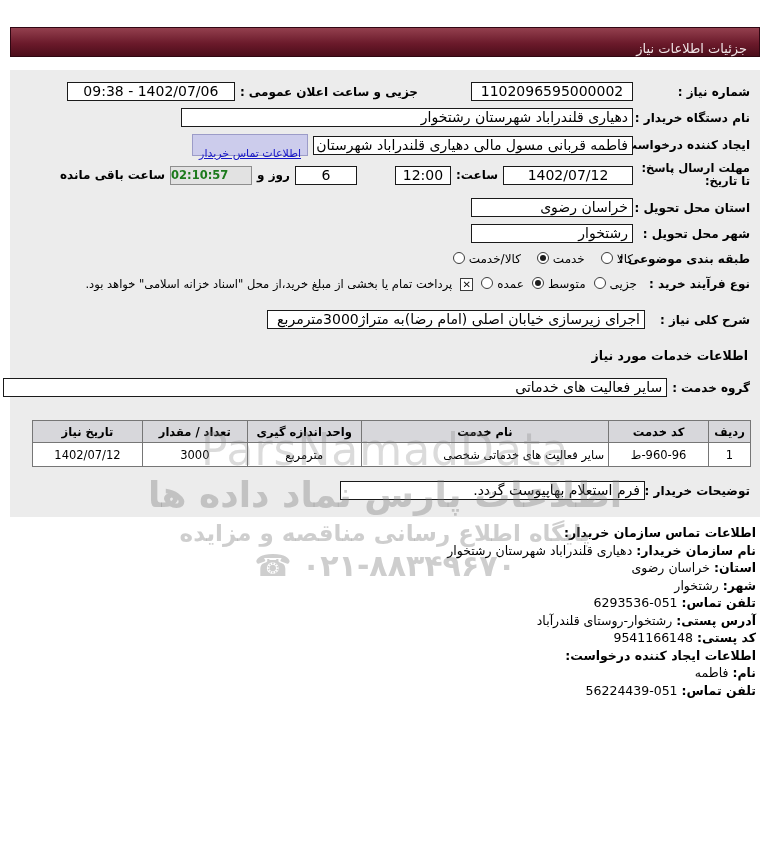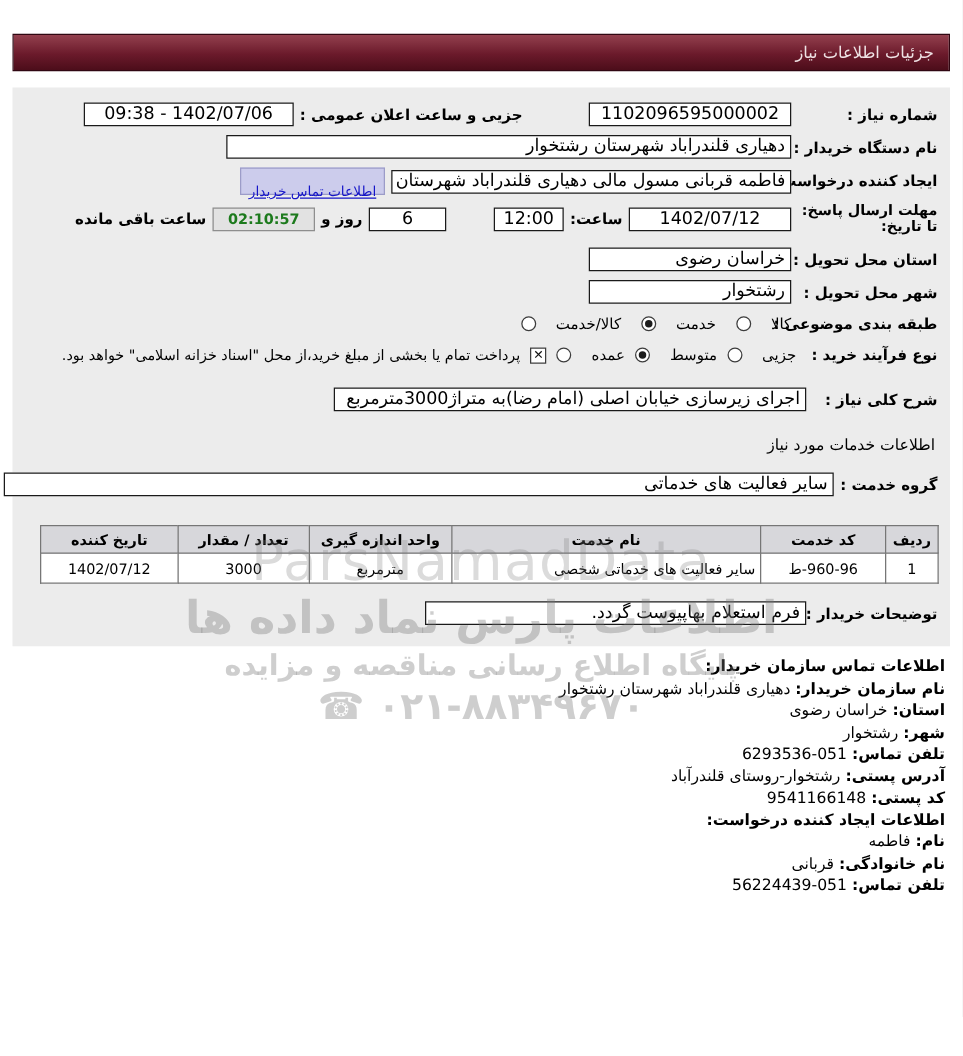--- a/index.html
+++ b/index.html
@@ -4,46 +4,46 @@
 <style>
   *{box-sizing:border-box;margin:0;padding:0}
   html,body{width:770px;height:845px}
   body{
     font-family:"DejaVu Sans","Liberation Sans",sans-serif;
     background:#ffffff;direction:rtl;position:relative;overflow:hidden;color:#000;
   }
   .titlebar{
     position:absolute;top:27px;right:10px;left:10px;height:30px;
     background:linear-gradient(180deg,#93404e 0%,#6b1a2b 55%,#4c0d1a 100%);
-    border:1px solid #300712;display:flex;align-items:center;padding:0 12px;
+    border:1px solid #300712;display:flex;align-items:flex-end;padding:0 12px;
     color:#efe3e5;font-size:13px;
   }
   .panel{position:absolute;top:70px;right:10px;left:10px;height:447px;background:#ececec}
   .row{position:absolute;right:10px;left:6px;display:flex;align-items:center;gap:5px;font-size:12px}
   .lbl{font-weight:bold;white-space:nowrap}
   .w112{width:112px;flex:none}
   .w100{width:100px;flex:none}
   .box{background:#fff;border:1px solid #1a1a1a;height:19px;line-height:17px;padding:0 4px;
        font-size:14px;overflow:hidden;white-space:nowrap;flex:none}
   .center{text-align:center}
   .ltr{direction:ltr}
   .sp{flex:none}
   .linkbox{background:#ccccec;border:1px solid #9c9cc8;color:#1414c8;text-decoration:underline;
        font-size:11px;height:19px;line-height:17px;padding:10px 6px;text-align:center;flex:none;cursor:pointer}
   .countdown{background:#e2e2e2;border:1px solid #8e8e8e;color:#1c7a1c;font-weight:bold;width:82px;
-       height:19px;line-height:17px;text-align:center;direction:ltr;flex:none;font-size:11.5px}
-  .opt{display:flex;align-items:center;gap:16px;flex:none}
+       height:19px;line-height:17px;direction:ltr;flex:none;font-size:11.5px}
+  .opt{display:flex;gap:4px;flex:none}
   .radio{width:12px;height:12px;border:1px solid #3c3c3c;border-radius:50%;background:#fff;flex:none;position:relative}
   .radio.checked::after{content:"";position:absolute;inset:2px;border-radius:50%;background:#1c1c1c}
   .chk{width:13px;height:13px;border:1px solid #3c3c3c;background:#fff;flex:none;position:relative}
   .chk.checked::after{content:"✕";position:absolute;inset:0;font-size:10px;line-height:12px;
        text-align:center;font-weight:bold;color:#111}
   .two-line{white-space:normal;line-height:13px;font-size:11.5px;width:112px;flex:none;font-weight:bold}
   .small{font-size:11.5px}
-  .section-head{position:absolute;right:12px;font-size:12.5px;font-weight:normal}
+  .section-head{position:absolute;right:12px;font-size:12.5px;font-weight:bold}
   table.svc{position:absolute;top:350px;right:9px;width:719px;border-collapse:collapse;font-size:11.5px}
   .svc th{background:#d7d7db;border:1px solid #767676;font-weight:bold;height:22px;padding:1px 2px}
   .svc td{background:#fff;border:1px solid #767676;height:24px;padding:1px 4px;text-align:center}
   .svc td.name{text-align:right}
   .contact{position:absolute;top:524px;right:14px;font-size:12.5px;line-height:17.5px}
   .cline .cl{font-weight:bold;margin-inline-end:4px}
   .chead{font-weight:bold}
   .wm{position:absolute;top:428px;left:0;right:0;text-align:center;pointer-events:none;z-index:30}
   .wm-latin{font-size:44px;color:rgba(125,125,125,0.28);letter-spacing:1px;direction:ltr;line-height:44px}
   .wm-fa1{font-size:36px;font-weight:bold;color:rgba(120,120,120,0.36);line-height:46px}
@@ -155,21 +155,21 @@
         <col style="width:105px">
         <col style="width:110px">
     </colgroup>
     <thead>
       <tr>
         <th>ردیف</th>
         <th>کد خدمت</th>
         <th>نام خدمت</th>
         <th>واحد اندازه گیری</th>
         <th>تعداد / مقدار</th>
-        <th>تاریخ کننده</th>
+        <th>تاریخ نیاز</th>
       </tr>
     </thead>
     <tbody>
       <tr>
         <td>1</td>
         <td>960-96-ط</td>
         <td class="name">سایر فعالیت های خدماتی شخصی</td>
         <td>مترمربع</td>
         <td>3000</td>
         <td class="ltr">1402/07/12</td>
@@ -187,21 +187,20 @@
 <div class="contact">
   <div class="chead">اطلاعات تماس سازمان خریدار:</div>
   <div class="cline"><span class="cl">نام سازمان خریدار:</span><span>دهیاری قلندراباد شهرستان رشتخوار</span></div>
   <div class="cline"><span class="cl">استان:</span><span>خراسان رضوی</span></div>
   <div class="cline"><span class="cl">شهر:</span><span>رشتخوار</span></div>
   <div class="cline"><span class="cl">تلفن تماس:</span><span>051-6293536</span></div>
   <div class="cline"><span class="cl">آدرس پستی:</span><span>رشتخوار-روستای قلندرآباد</span></div>
   <div class="cline"><span class="cl">کد پستی:</span><span>9541166148</span></div>
   <div class="chead">اطلاعات ایجاد کننده درخواست:</div>
   <div class="cline"><span class="cl">نام:</span><span>فاطمه</span></div>
-  <div class="cline"><span class="cl">نام خانوادگی:</span><span>قربانی</span></div>
   <div class="cline"><span class="cl">تلفن تماس:</span><span>051-56224439</span></div>
 </div>
 
 <div class="wm">
   <div class="wm-latin">ParsNamadData</div>
   <div class="wm-fa1">اطلاعات پارس نماد داده ها</div>
   <div class="wm-fa2">پایگاه اطلاع رسانی مناقصه و مزایده</div>
   <div class="wm-phone"><span>☎</span> <span>۰۲۱-۸۸۳۴۹۶۷۰</span></div>
 </div>
 

